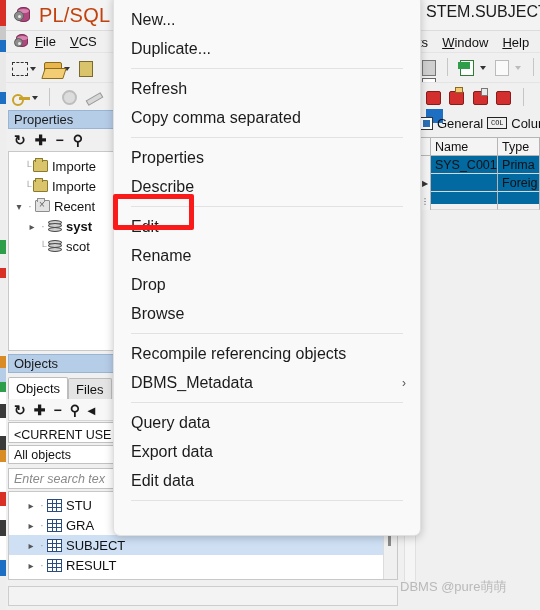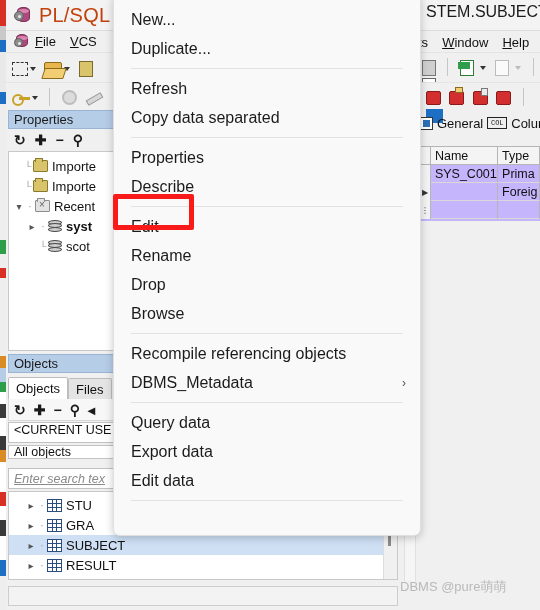--- a/index.html
+++ b/index.html
@@ -263,35 +263,35 @@
   .obj-toolbar {
     position: absolute; left: 8px; top: 399px; width: 106px; height: 22px;
     background: #f7f7f7; border: 1px solid #d6d6d6; border-top: none;
     display: flex; align-items: center; gap: 8px; padding-left: 5px;
     overflow: hidden;
   }
 
   .obj-combo {
     position: absolute; left: 8px; top: 422px; width: 106px; height: 21px;
     background: #fff; border: 1px solid #c2c2c2;
-    display: flex; align-items: flex-start; padding-left: 5px;
+    display: flex; align-items: flex-end; padding-left: 5px;
     font-size: 12.5px; color: #111; overflow: hidden; white-space: nowrap;
   }
   .obj-combo2 {
-    position: absolute; left: 8px; top: 445px; width: 106px; height: 14px;
+    position: absolute; left: 8px; top: 445px; width: 106px; height: 19px;
     background: #fff; border: 1px solid #c2c2c2;
     display: flex; align-items: center; padding-left: 5px;
     font-size: 12.5px; color: #111; overflow: hidden; white-space: nowrap; text-align: center;
   }
   .obj-search {
     position: absolute; left: 8px; top: 468px; width: 106px; height: 21px;
     background: #fff; border: 1px solid #c2c2c2;
     display: flex; align-items: center; padding-left: 5px;
     font-size: 12.5px; color: #8a8a8a; font-style: italic;
-    overflow: hidden; white-space: nowrap; text-decoration: underline;
+    overflow: hidden; white-space: nowrap;
   }
 
   .obj-tree {
     position: absolute; left: 8px; top: 491px; width: 390px; height: 89px;
     background: #ffffff; border: 1px solid #c8c8c8;
     overflow: hidden; padding-top: 3px;
   }
   .table-ico {
     width: 15px; height: 13px; margin-right: 4px; flex:0 0 auto;
     border: 1px solid #2b4c7e; background: #fff; position: relative;
@@ -340,22 +340,22 @@
   .tabico-gen::after{
     content:""; position:absolute; left:2px; top:2px; width:7px;height:7px;
     background:#2b6fb5;
   }
   .tabico-col {
     width: 20px; height: 12px; border: 1px solid #222; background:#eee;
     font-size: 7px; color:#111; display:flex; align-items:center;
     justify-content:center; font-family:"Liberation Mono", monospace;
   }
   .doc-grid {
-    position: absolute; left: 420px; top: 137px; width: 120px; height: 75px;
-    background: #c4b5fd; border-top: 1px solid #b5b5b5; margin-top: 9px;
+    position: absolute; left: 420px; top: 137px; width: 120px; height: 67px;
+    background: #0369a1; border-top: 1px solid #b5b5b5;
   }
   .grid-row { display: flex; height: 18px; align-items: stretch; }
   .grid-gutter {
     width: 12px; border-right: 1px solid #b5b5b5; background: #f4f4f4;
     display:flex; align-items:center; justify-content:center;
     font-size:8px; color:#333;
   }
   .grid-cell {
     border-right: 1px solid #b5b5b5; border-bottom: 1px solid #d8d8d8;
     font-size: 12.5px; color: #111; display:flex; align-items:center;
@@ -677,21 +677,21 @@
     </div>
     <div class="cm-item">
       <span>Duplicate...</span>
     </div>
     <div class="cm-sep"></div>
 
     <div class="cm-item">
       <span>Refresh</span>
     </div>
     <div class="cm-item">
-      <span>Copy data separated</span>
+      <span>Copy comma separated</span>
     </div>
     <div class="cm-sep"></div>
 
     <div class="cm-item">
       <span>Properties</span>
     </div>
     <div class="cm-item">
       <span>Describe</span>
     </div>
     <div class="cm-sep"></div>

